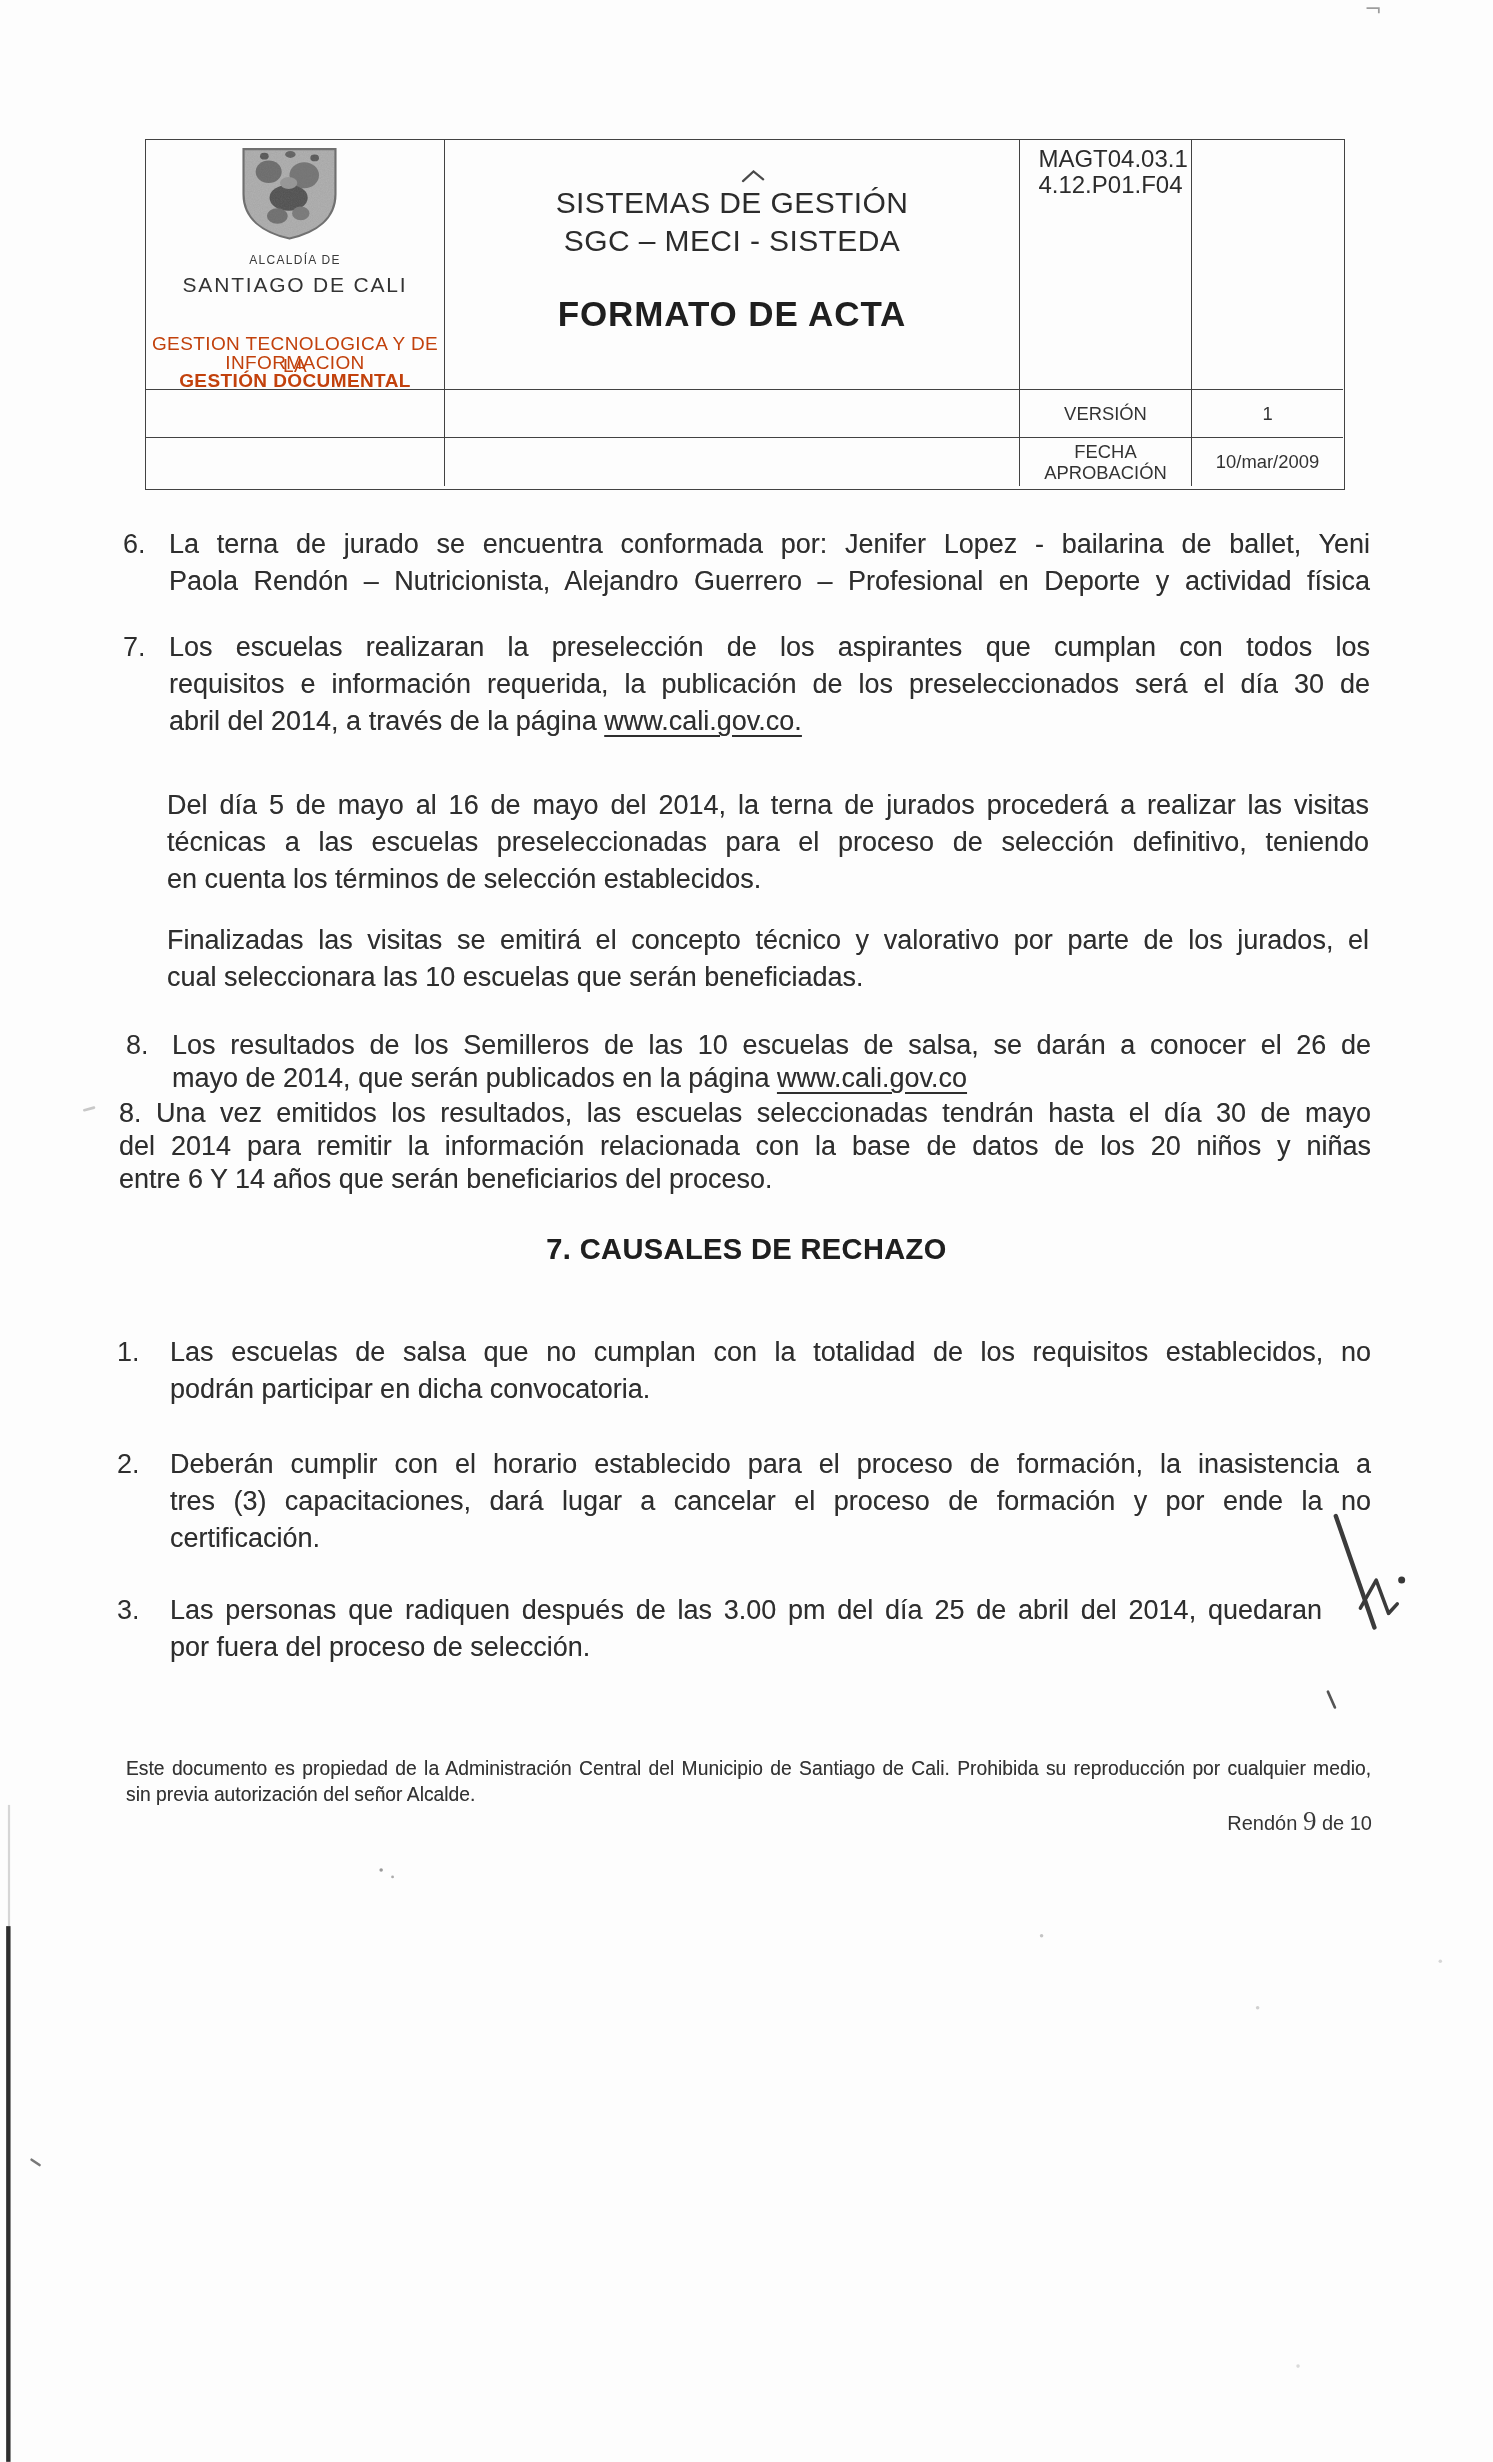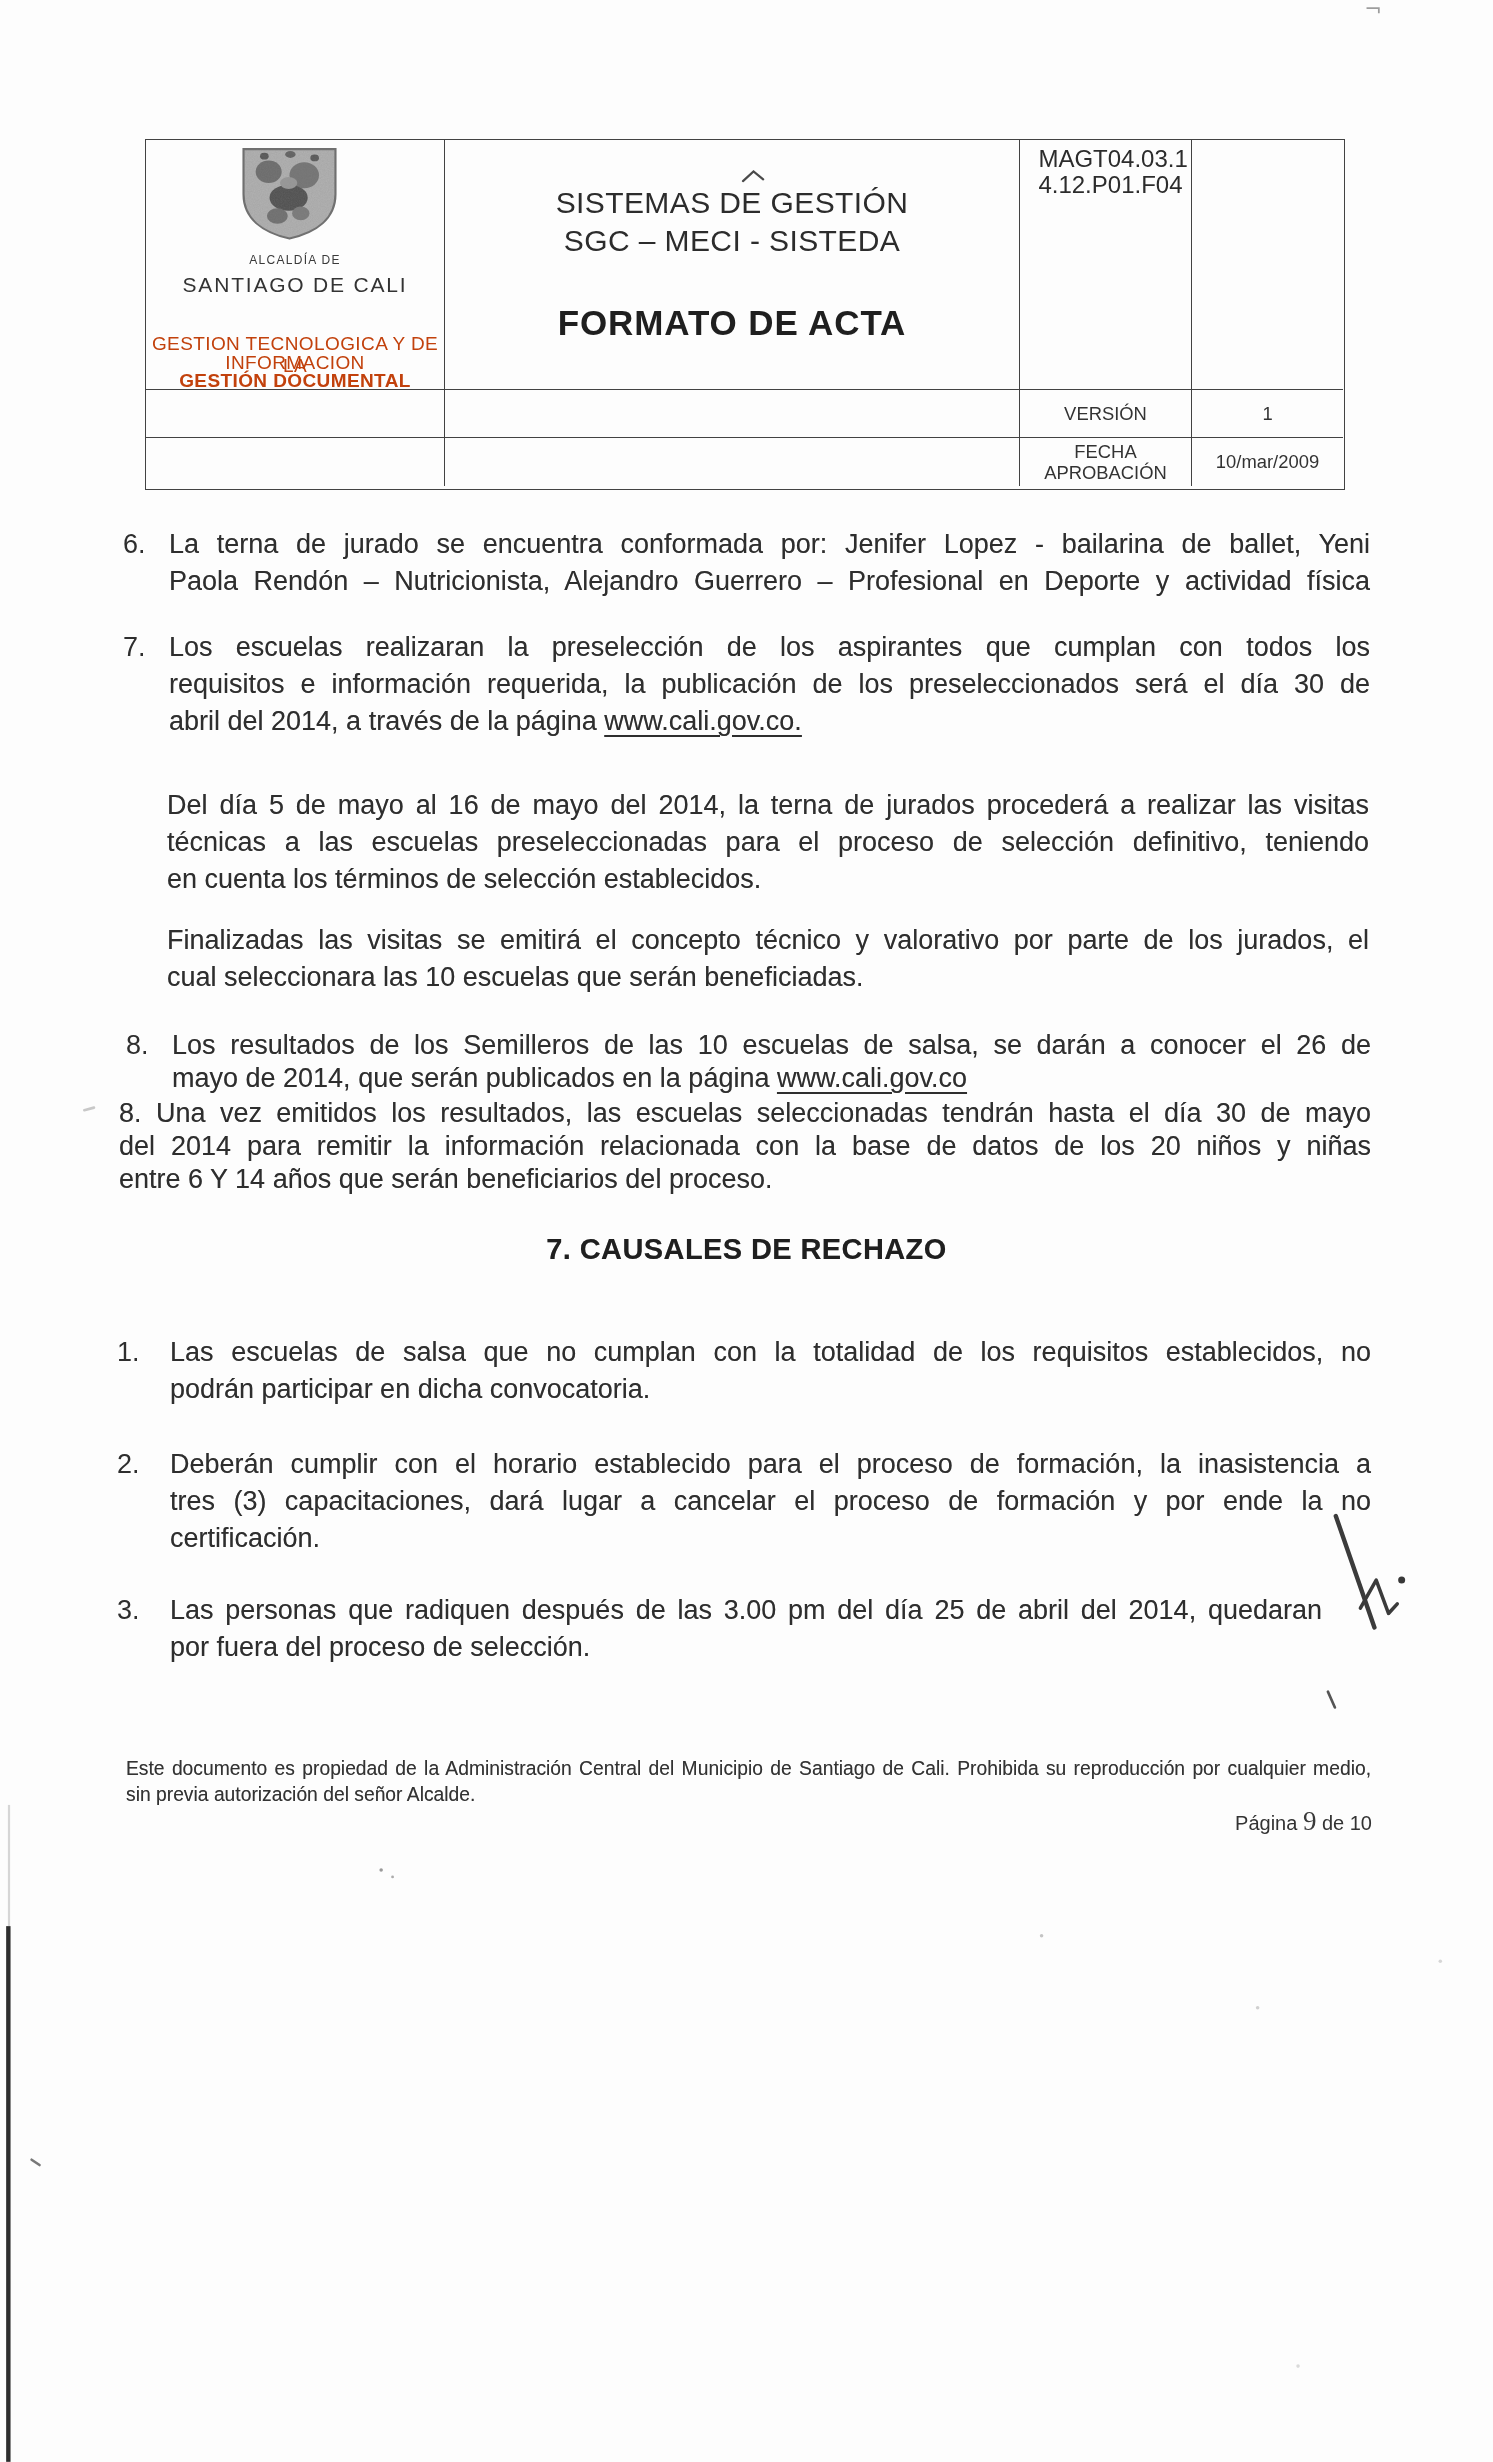--- a/index.html
+++ b/index.html
@@ -15,21 +15,21 @@
   .cell{position:relative;border-right:1.8px solid var(--line);border-bottom:1.8px solid var(--line);box-sizing:border-box;}
   .cell.lastcol{border-right:none;}
   .cell.lastrow{border-bottom:none;}
   .seal{position:absolute;left:91px;top:4.4px;width:105px;height:98px;}
   .org-cap1{position:absolute;top:113px;width:100%;text-align:center;font-size:12px;letter-spacing:1.3px;color:#3a3a3a;}
   .org-cap2{position:absolute;top:133px;width:100%;text-align:center;font-size:21px;letter-spacing:1.8px;color:#333;}
   .org-dep{position:absolute;width:100%;text-align:center;font-size:19px;letter-spacing:0.4px;color:#c2410c;}
   .dep1{top:193px;} .dep2{top:212px;} .dep3{top:230px;font-weight:bold;}
   .sys1{position:absolute;top:46px;width:100%;text-align:center;font-size:30px;letter-spacing:0.4px;color:#2c2c2c;}
   .sys2{position:absolute;top:84px;width:100%;text-align:center;font-size:30px;letter-spacing:0.4px;color:#2c2c2c;}
-  .doctitle{position:absolute;top:163px;width:100%;text-align:center;font-size:35px;font-weight:bold;letter-spacing:0.9px;color:var(--ink-dark);}
+  .doctitle{position:absolute;top:154px;width:100%;text-align:center;font-size:35px;font-weight:bold;letter-spacing:0.9px;color:var(--ink-dark);}
   .codecell{padding:6.1px 0 0 18.4px;font-size:24px;line-height:26px;color:#2c2c2c;}
   .vlabel,.vvalue{display:flex;align-items:center;justify-content:center;font-size:18.4px;color:#333;}
   .flabel{display:flex;flex-direction:column;align-items:center;justify-content:center;font-size:18.4px;line-height:21px;color:#333;}
   
   .para{position:absolute;}
   .line{white-space:nowrap;height:37px;line-height:37px;font-size:27px;color:var(--ink);
         text-shadow:0 0 0.4px rgba(0,0,0,.35);}
   .j{text-align:justify;text-align-last:justify;}
   .num{position:absolute;left:0;top:0;height:37px;line-height:37px;font-size:27px;color:var(--ink);}
   .tight .line,.tight .num{height:33px;line-height:33px;font-size:27px;}
@@ -163,21 +163,21 @@
     <div class="line j">Las personas que radiquen después de las 3.00 pm del día 25 de abril del 2014, quedaran</div>
     <div class="line">por fuera del proceso de selección.</div>
   </div>
 
   <div class="para footer" style="left:126px;top:1756px;width:1245px;">
     <div class="line j">Este documento es propiedad de la Administración Central del Municipio de Santiago de Cali. Prohibida su reproducción por cualquier medio,</div>
     <div class="line">sin previa autorización del señor Alcalde.</div>
   </div>
 
   <div class="pagenum">
-    <span>Página </span><span class="big9">9</span><span> de 10</span>
+    <span>Rendón </span><span class="big9">9</span><span> de 10</span>
   </div>
 
   <svg class="artifacts" width="1493" height="2462" viewBox="0 0 1700 2803">
 
     <path d="M846,206 L858,195 L869,204" fill="none" stroke="#4a4a4a" stroke-width="2.5" stroke-linecap="round"></path>
 
     <g>
       <path d="M1521,1726 L1565,1853" fill="none" stroke="#3b3b3b" stroke-width="5" stroke-linecap="round"></path>
       <path d="M1549,1831 L1567,1799 L1581,1837 L1591,1826" fill="none" stroke="#3b3b3b" stroke-width="4" stroke-linecap="round" stroke-linejoin="round"></path>
       <circle cx="1596" cy="1799" r="4" fill="#383838"></circle>

